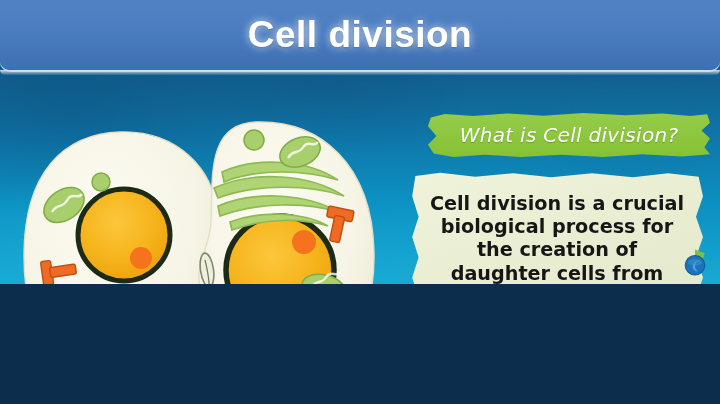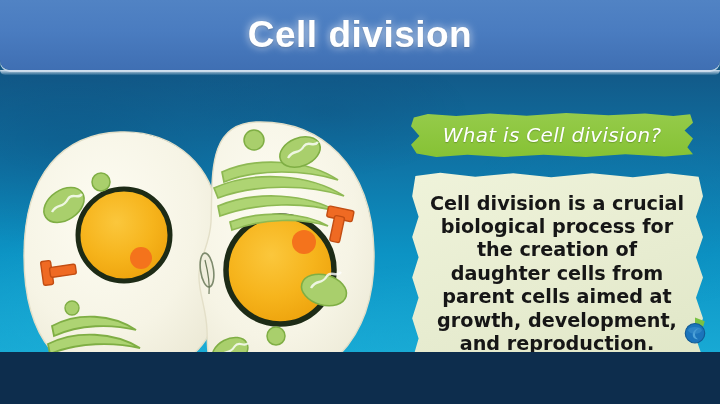--- a/index.html
+++ b/index.html
@@ -3,21 +3,21 @@
 <meta charset="utf-8">
 <style>
   html, body {
     margin: 0;
     padding: 0;
     background: #0d2d4d;
   }
   #stage {
     position: relative;
     width: 720px;
-    height: 352px;
+    height: 284px;
     overflow: hidden;
     font-family: "Liberation Sans", sans-serif;
     background: linear-gradient(180deg,
         #17466f 0%,
         #125b8a 22%,
         #0f76a8 48%,
         #0c93c4 72%,
         #18a9d4 100%);
   }
   
@@ -86,21 +86,21 @@
   #cell-illustration {
     position: absolute;
     left: 8px; top: 100px;
     width: 400px; height: 300px;
     z-index: 3;
   }
 
   
   #question-banner {
     position: absolute;
-    left: 411px; top: 113px;
+    left: 428px; top: 113px;
     width: 282px; height: 44px;
     z-index: 4;
   }
   #question-banner-shape {
     position: absolute;
     inset: 0;
     background: #8cc63f;
     background: linear-gradient(180deg,#95cb4a 0%, #86c234 100%);
     clip-path: polygon(
       1% 10%, 6% 2%, 16% 7%, 28% 1%, 41% 6%, 55% 0%, 70% 5%,

